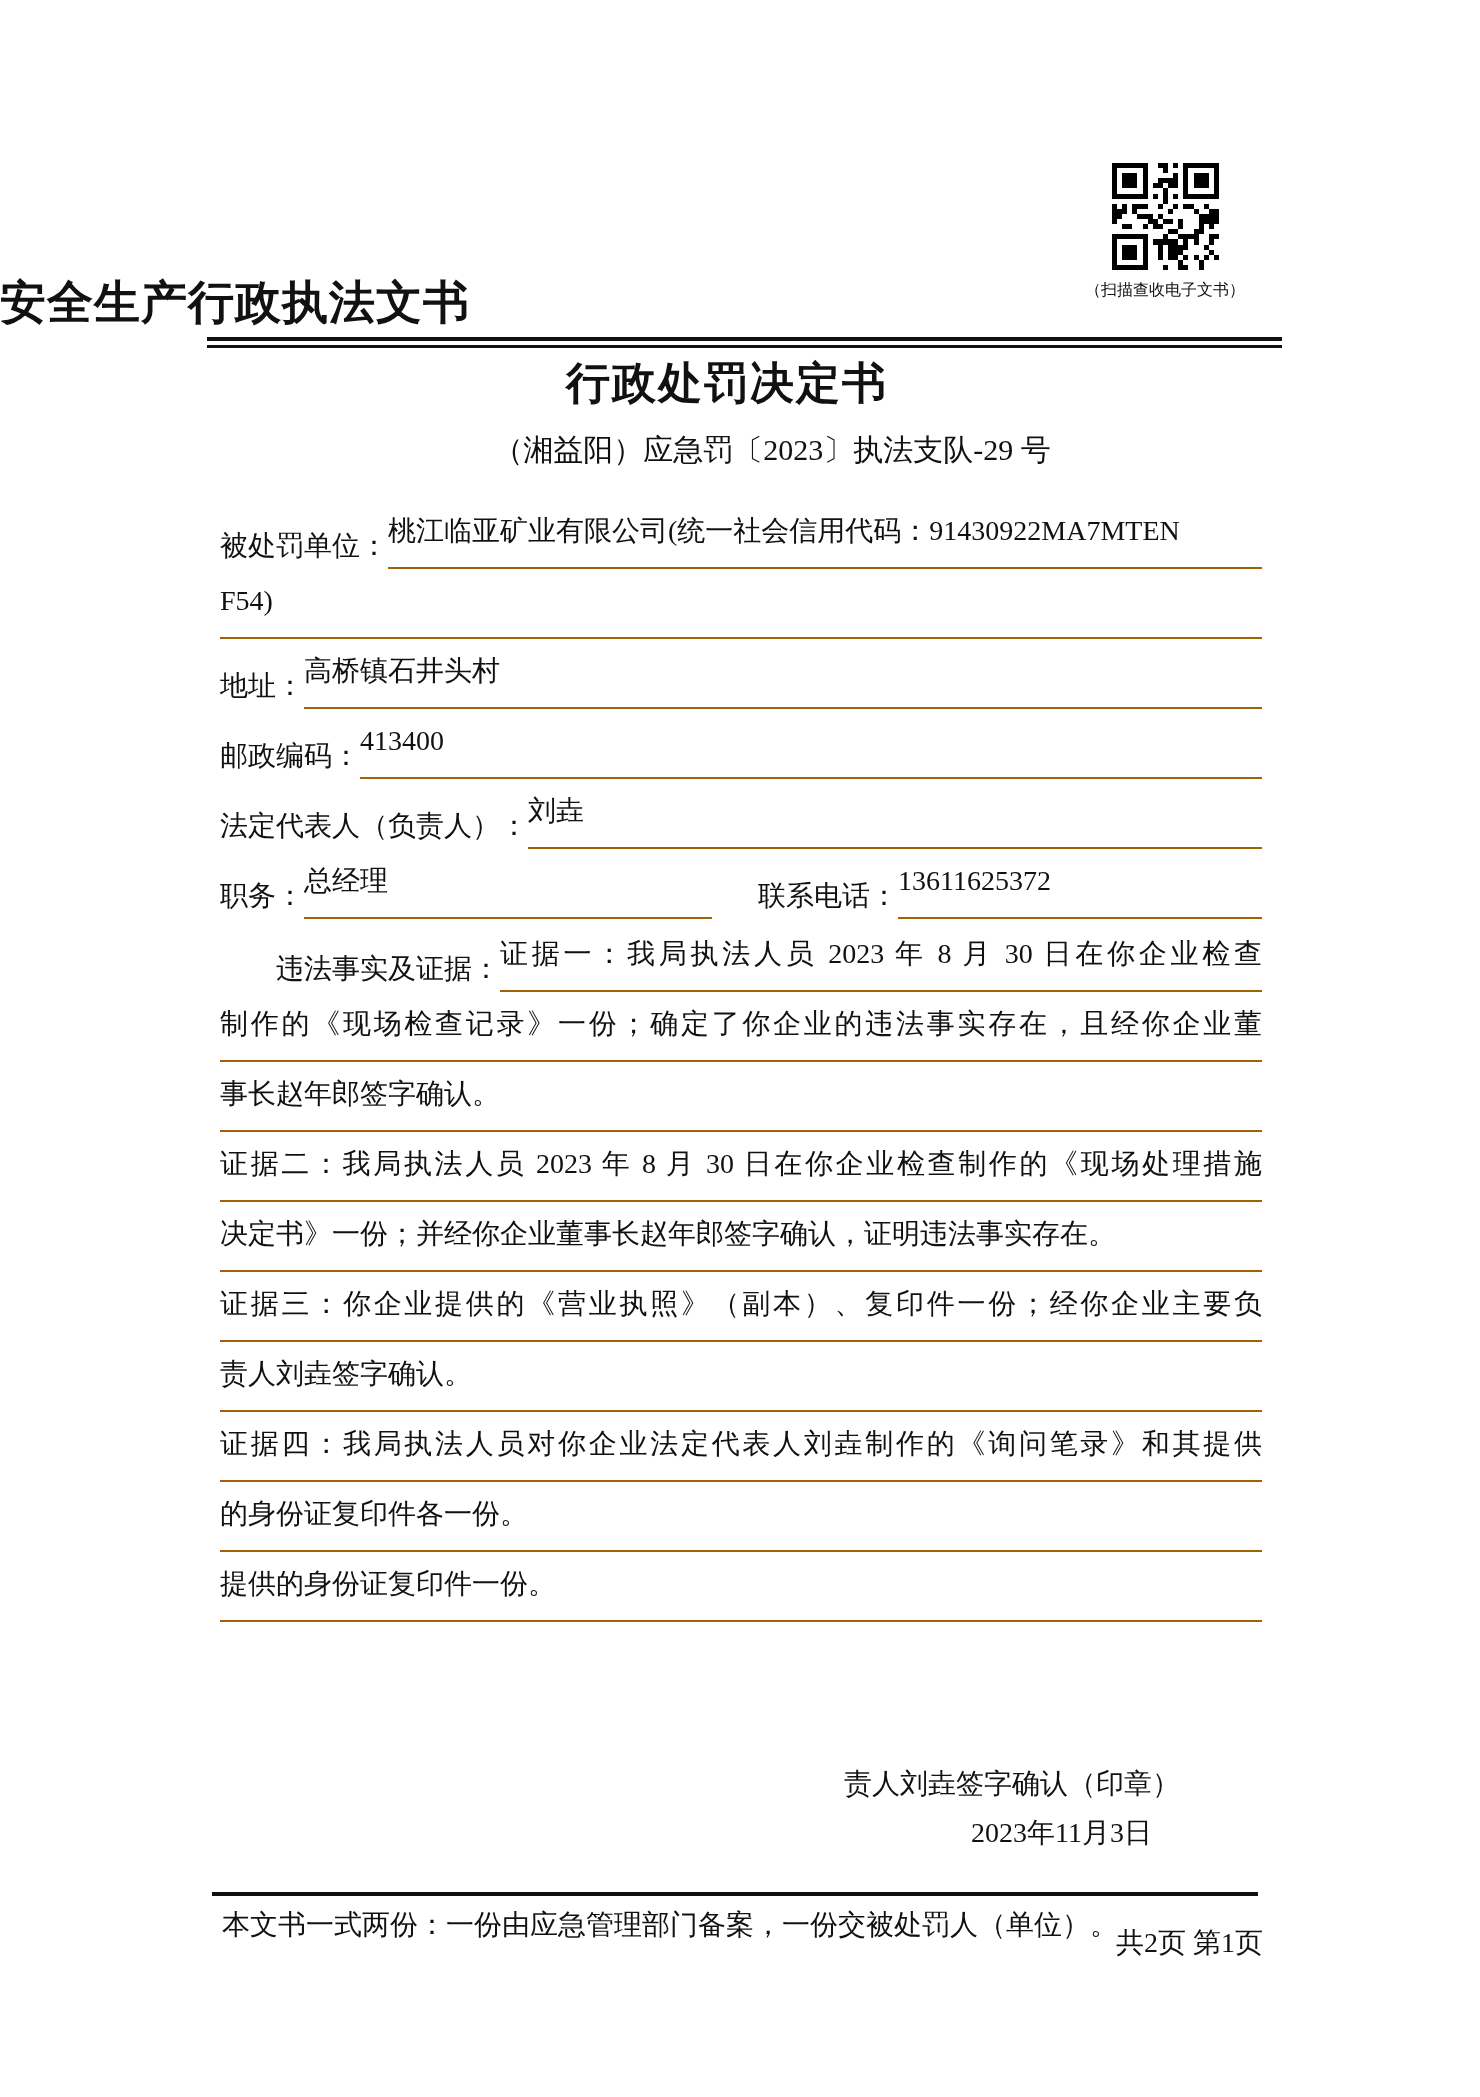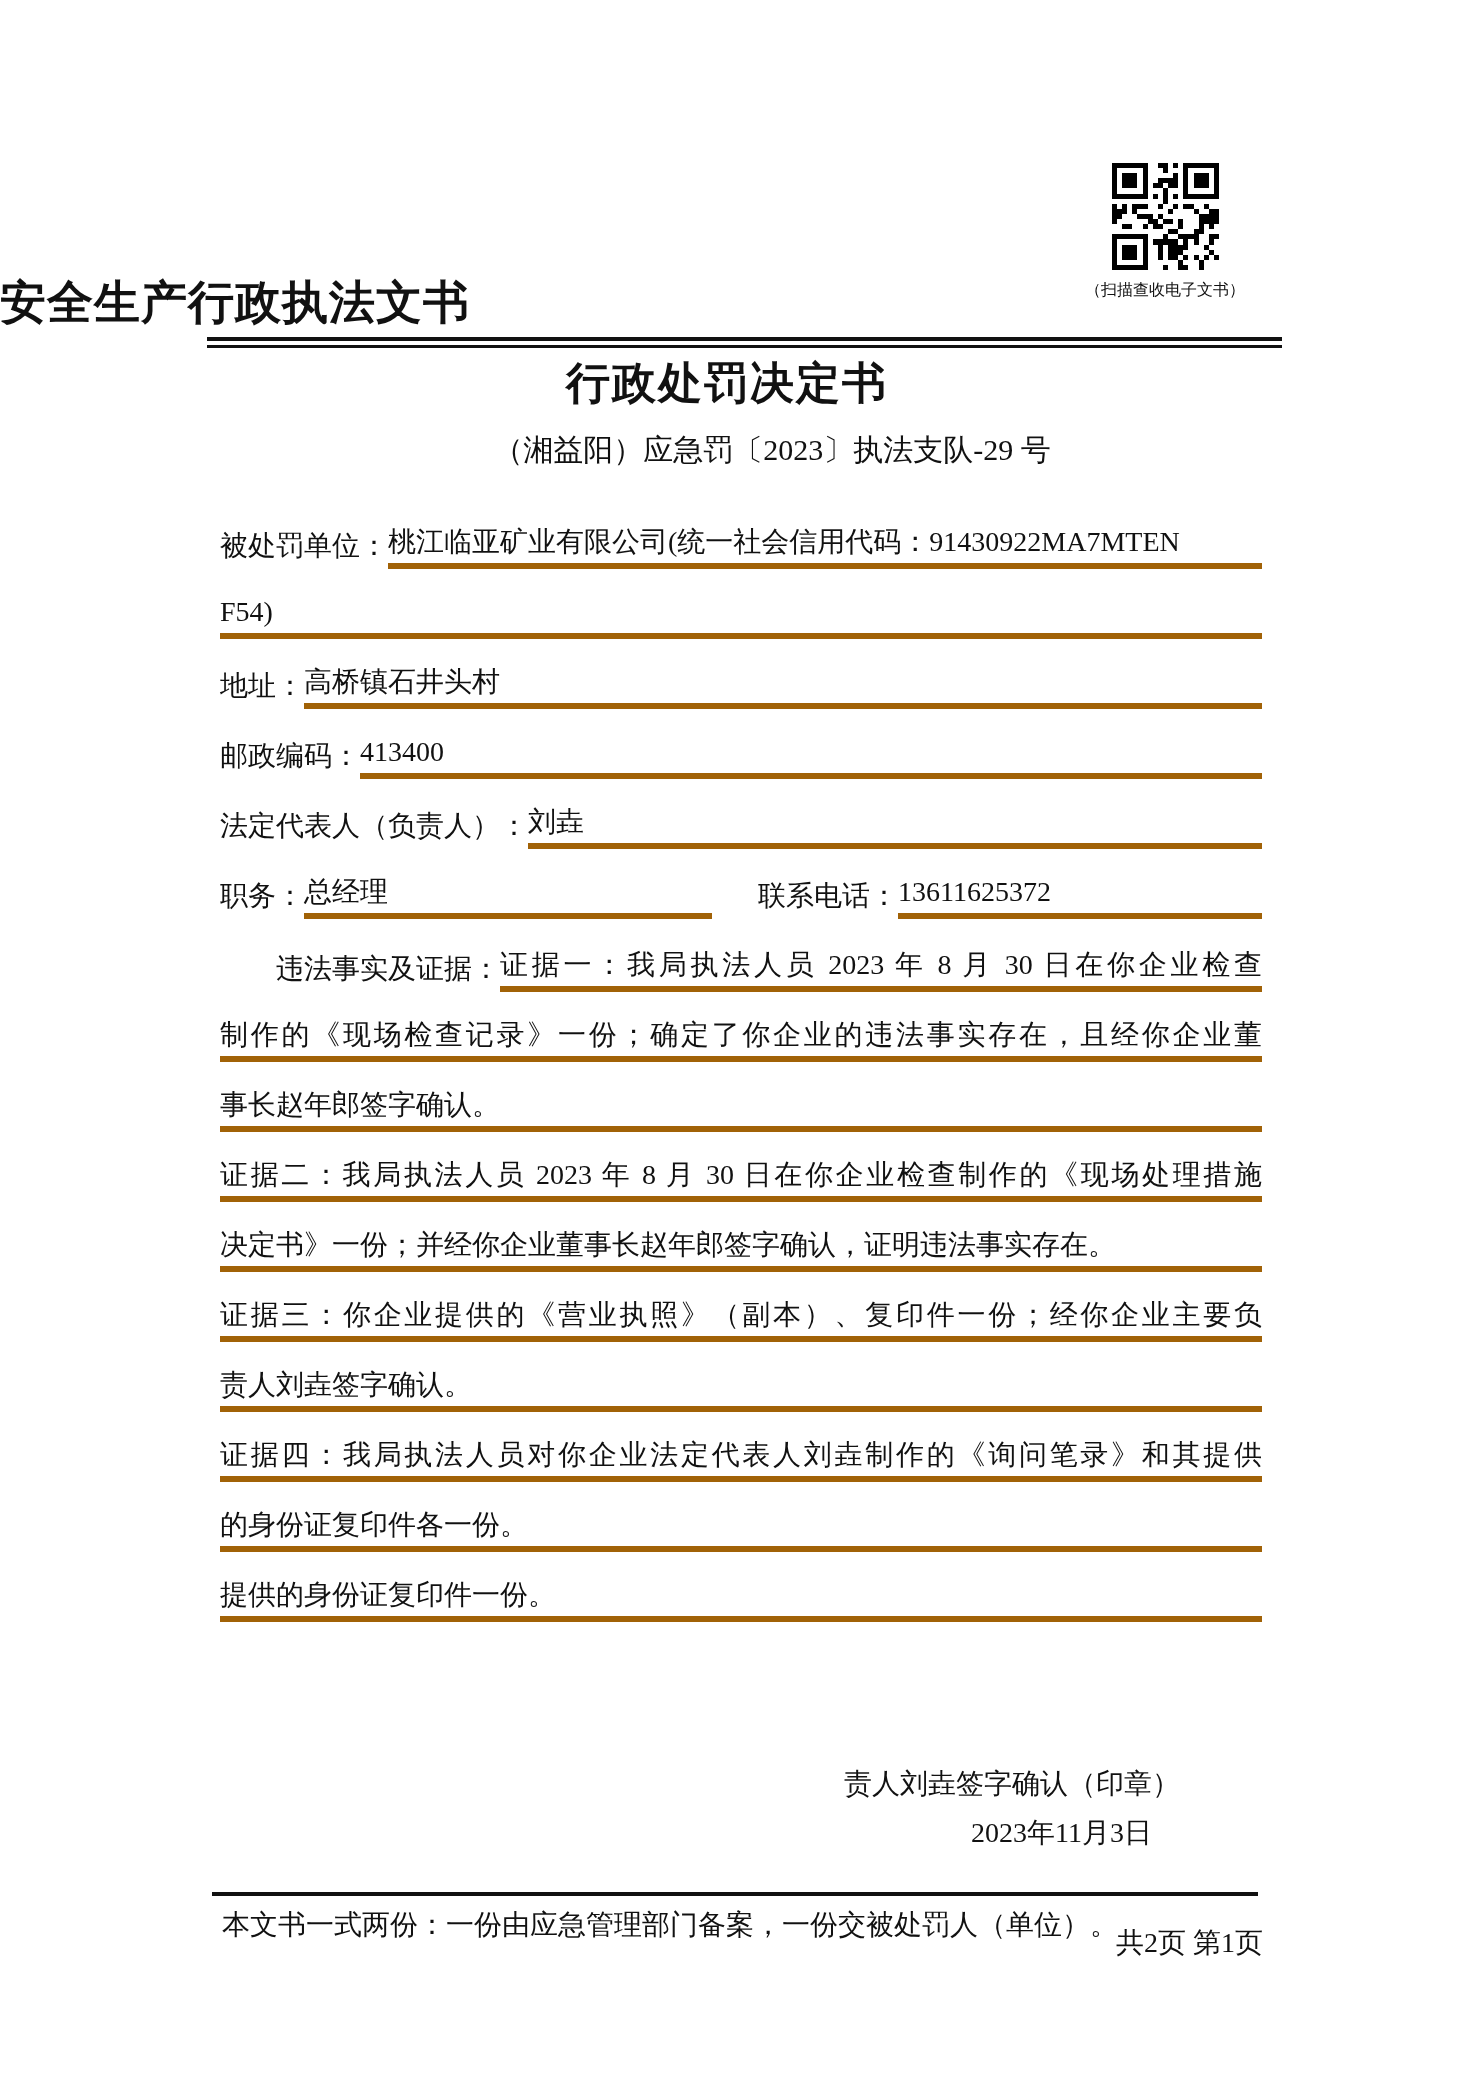--- a/index.html
+++ b/index.html
@@ -24,21 +24,21 @@
   .subtitle{position:absolute;left:0;top:362px;width:1454px;text-align:center;
          font-size:44px;font-weight:bold;letter-spacing:2px;line-height:1;}
   .docnum{position:absolute;left:0;top:433px;width:1480px;text-align:center;
          font-size:30px;line-height:1.1;padding-left:32px;}
   
   .stack{position:absolute;left:220px;width:1042px;}
   .fields{top:499px;}
   .bodytext{top:922px;}
   .row{height:70px;display:flex;align-items:flex-end;font-size:28px;line-height:1.15;}
   .label{white-space:nowrap;padding-bottom:7px;}
-  .val{border-bottom:6px solid #a16207;padding-bottom:5px;}
+  .val{border-bottom:2px solid #a16207;padding-bottom:20px;}
   .grow{flex:1 1 auto;min-width:0;}
   .w408{flex:0 0 408px;}
   .spacer{flex:0 0 46px;}
   .indent{flex:0 0 56px;}
   .just{text-align:justify;text-align-last:justify;}
   
   .sign-agency{position:absolute;top:1765px;right:300px;font-size:28px;white-space:nowrap;}
   .sign-date{position:absolute;top:1814px;right:328px;font-size:28px;white-space:nowrap;}
   
   .footer-rule{position:absolute;left:212px;top:1892px;width:1046px;height:4px;background:#111;}

